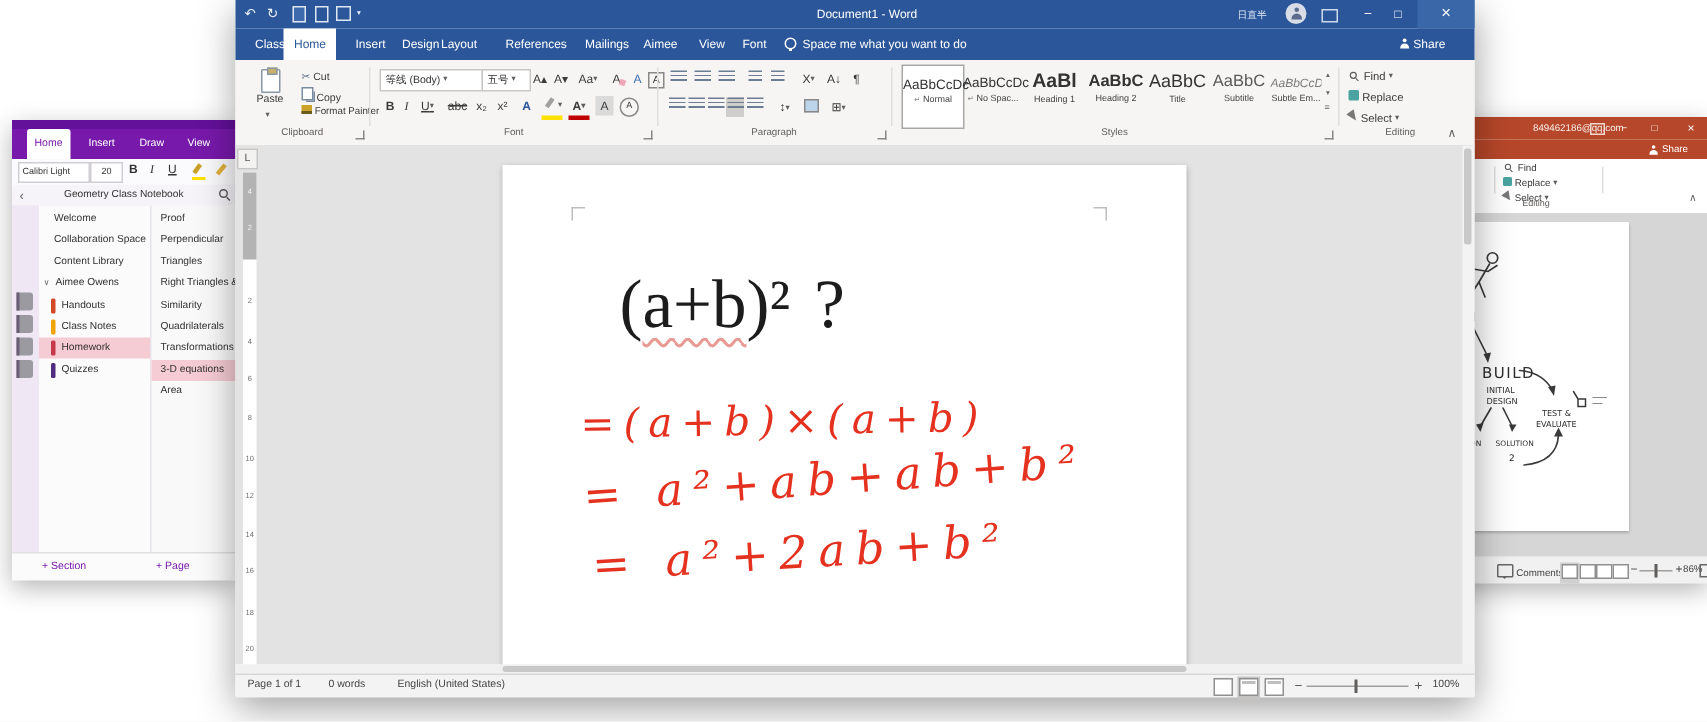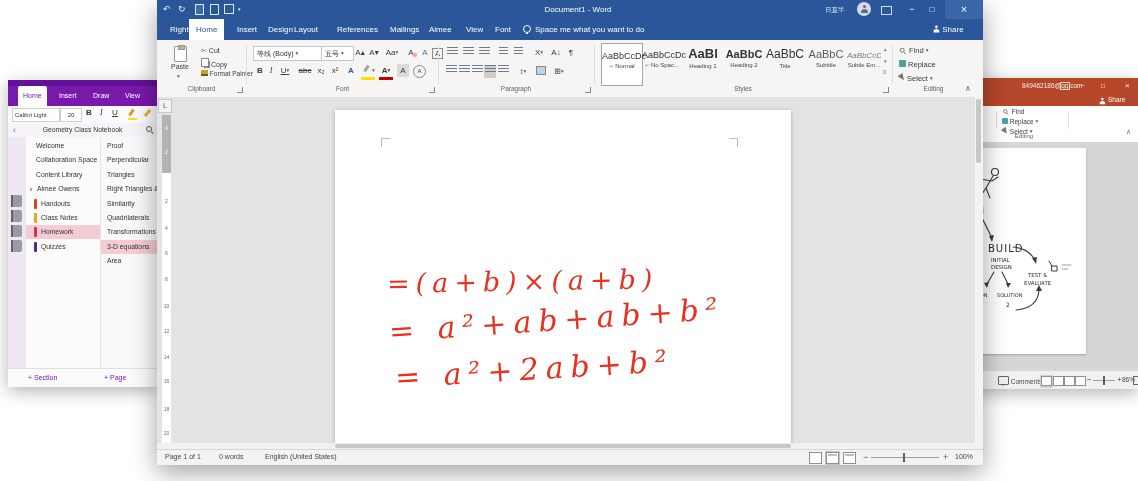--- a/index.html
+++ b/index.html
@@ -247,21 +247,21 @@
       <span class="qat" style="left:81px;font-size:5px">▾</span>
       <span class="ab nw" style="left:16px;right:0;text-align:center;line-height:19px;font-size:8px;color:#fff">Document1 - Word</span>
       <span class="ab nw" style="left:668px;top:6px;font-size:6.5px;color:#dfe7f3">日直半</span>
       <span class="ab" style="left:700px;top:2px;width:14px;height:14px;border-radius:50%;background:#d7dce6"><i class="person ab" style="left:3px;top:3px;color:#5a6b8c"></i></span>
       <span class="ab" style="left:724px;top:6px;width:9px;height:7px;border:1px solid #cfdaea"></span>
       <span class="ab" style="left:746px;top:0;width:18px;text-align:center;line-height:19px;color:#fff;font-size:9px">−</span>
       <span class="ab" style="left:766px;top:0;width:18px;text-align:center;line-height:19px;color:#fff;font-size:8px">□</span>
       <span class="ab" style="left:788px;top:0;width:38px;text-align:center;line-height:19px;color:#fff;font-size:11px;background:#3a67a8">×</span>
     </div>
     <div class="w-tabs">
-      <span class="w-tab" style="left:6px">Right</span>
+      <span class="w-tab" style="left:6px">Class</span>
       <span class="w-tab sel" style="left:32px">Home</span>
       <span class="w-tab" style="left:73px">Insert</span>
       <span class="w-tab" style="left:104px">Design</span>
       <span class="w-tab" style="left:130px">Layout</span>
       <span class="w-tab" style="left:173px">References</span>
       <span class="w-tab" style="left:226px">Mailings</span>
       <span class="w-tab" style="left:265px">Aimee</span>
       <span class="w-tab" style="left:302px">View</span>
       <span class="w-tab" style="left:331px">Font</span>
       <span class="ab" style="left:366px;top:6px;width:6px;height:6px;border:1px solid #fff;border-radius:50%">
@@ -368,20 +368,21 @@
         <span class="ab" style="left:0;right:0;top:188px">10</span>
         <span class="ab" style="left:0;right:0;top:213px">12</span>
         <span class="ab" style="left:0;right:0;top:239px">14</span>
         <span class="ab" style="left:0;right:0;top:263px">16</span>
         <span class="ab" style="left:0;right:0;top:291px">18</span>
         <span class="ab" style="left:0;right:0;top:315px">20</span>
       </div>
       <div class="page">
         <span class="crop" style="left:46px;top:28px;border-left:1px solid #bdbdbd;border-top:1px solid #bdbdbd"></span>
         <span class="crop" style="left:394px;top:28px;border-right:1px solid #bdbdbd;border-top:1px solid #bdbdbd"></span>
+        <div class="ab nw" style="left:78px;top:66px;font-family:'Liberation Serif',serif;font-size:46px;color:#1c1c1c"><span>(</span><span class="squig">a+b</span><span>)²</span><span style="margin-left:16px">?</span></div>
         <div class="ink" style="left:52px;top:158px;font-size:27px;letter-spacing:6px;transform:rotate(-1deg)">=(a+b)×(a+b)</div>
         <div class="ink" style="left:54px;top:204px;font-size:30px;letter-spacing:7px;transform:rotate(-4deg)">= a²+ab+ab+b²</div>
         <div class="ink" style="left:60px;top:250px;font-size:30px;letter-spacing:7px;transform:rotate(-3.5deg)">= a²+2ab+b²</div>
       </div>
       <div class="ab" style="left:818px;top:0;width:8px;height:346px;background:#f3f3f3">
           <i class="ab" style="left:1px;top:2px;width:5px;height:64px;background:#c8c8c8;border-radius:2px"></i>
         </div>
     </div>
     <div class="ab" style="left:0;top:443px;width:826px;height:6px;background:#f1f1f1">
         <i class="ab" style="left:178px;top:1px;width:456px;height:4px;background:#c8c8c8;border-radius:2px"></i>

